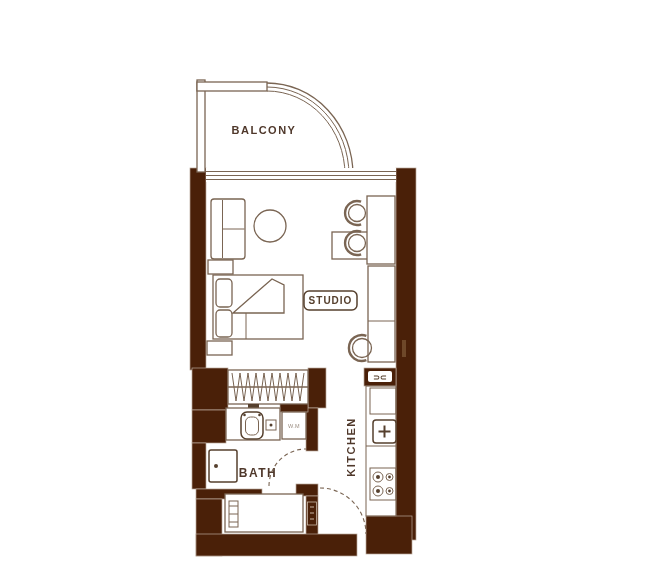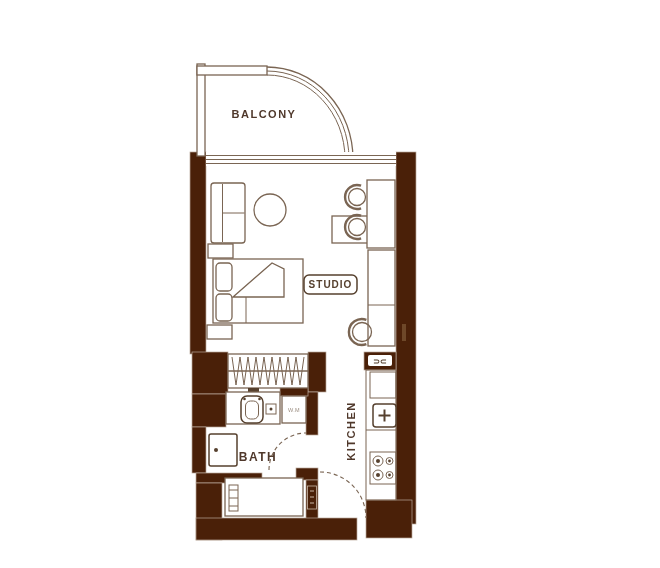--- a/index.html
+++ b/index.html
@@ -1,17 +1,17 @@
 <!DOCTYPE html>
 <html style="--c-wall: #4a2008; --c-wall_edge: #b9a89a; --c-line: #7a6553; --c-line_dark: #56402e; --c-text: #4f382b; --c-background: #ffffff;"><head>
 <meta charset="utf-8">
 <style>
   html,body{margin:0;padding:0;background:#fff;}
   .stage{position:relative;width:660px;height:548px;background:var(--c-background,#fff);overflow:hidden;
-         font-family:"Liberation Sans",sans-serif;}
+         font-family:"Liberation Sans",sans-serif;margin-top:16px;}
   svg{position:absolute;left:0;top:0;}
   .wall{fill:var(--c-wall,#4a2008);stroke:var(--c-wall_edge,#b9a89a);stroke-width:.7;}
   .ln{stroke:var(--c-line,#7a6553);fill:none;stroke-width:1.3;}
   .ln1{stroke:var(--c-line,#7a6553);fill:none;stroke-width:1;}
   .lnw{fill:#ffffff;stroke:var(--c-line,#7a6553);stroke-width:1.3;}
   .lnd{fill:#ffffff;stroke:var(--c-line_dark,#56402e);stroke-width:1.5;}
   .dash{stroke:var(--c-line,#7a6553);fill:none;stroke-width:1.1;stroke-dasharray:4 3;}
   .dk{fill:var(--c-line_dark,#56402e);}
   .thick{stroke:var(--c-line,#7a6553);fill:none;stroke-width:2.4;}
   .lbl{font-weight:bold;font-size:11px;letter-spacing:1.5px;fill:var(--c-text,#4f382b);text-anchor:middle;}

